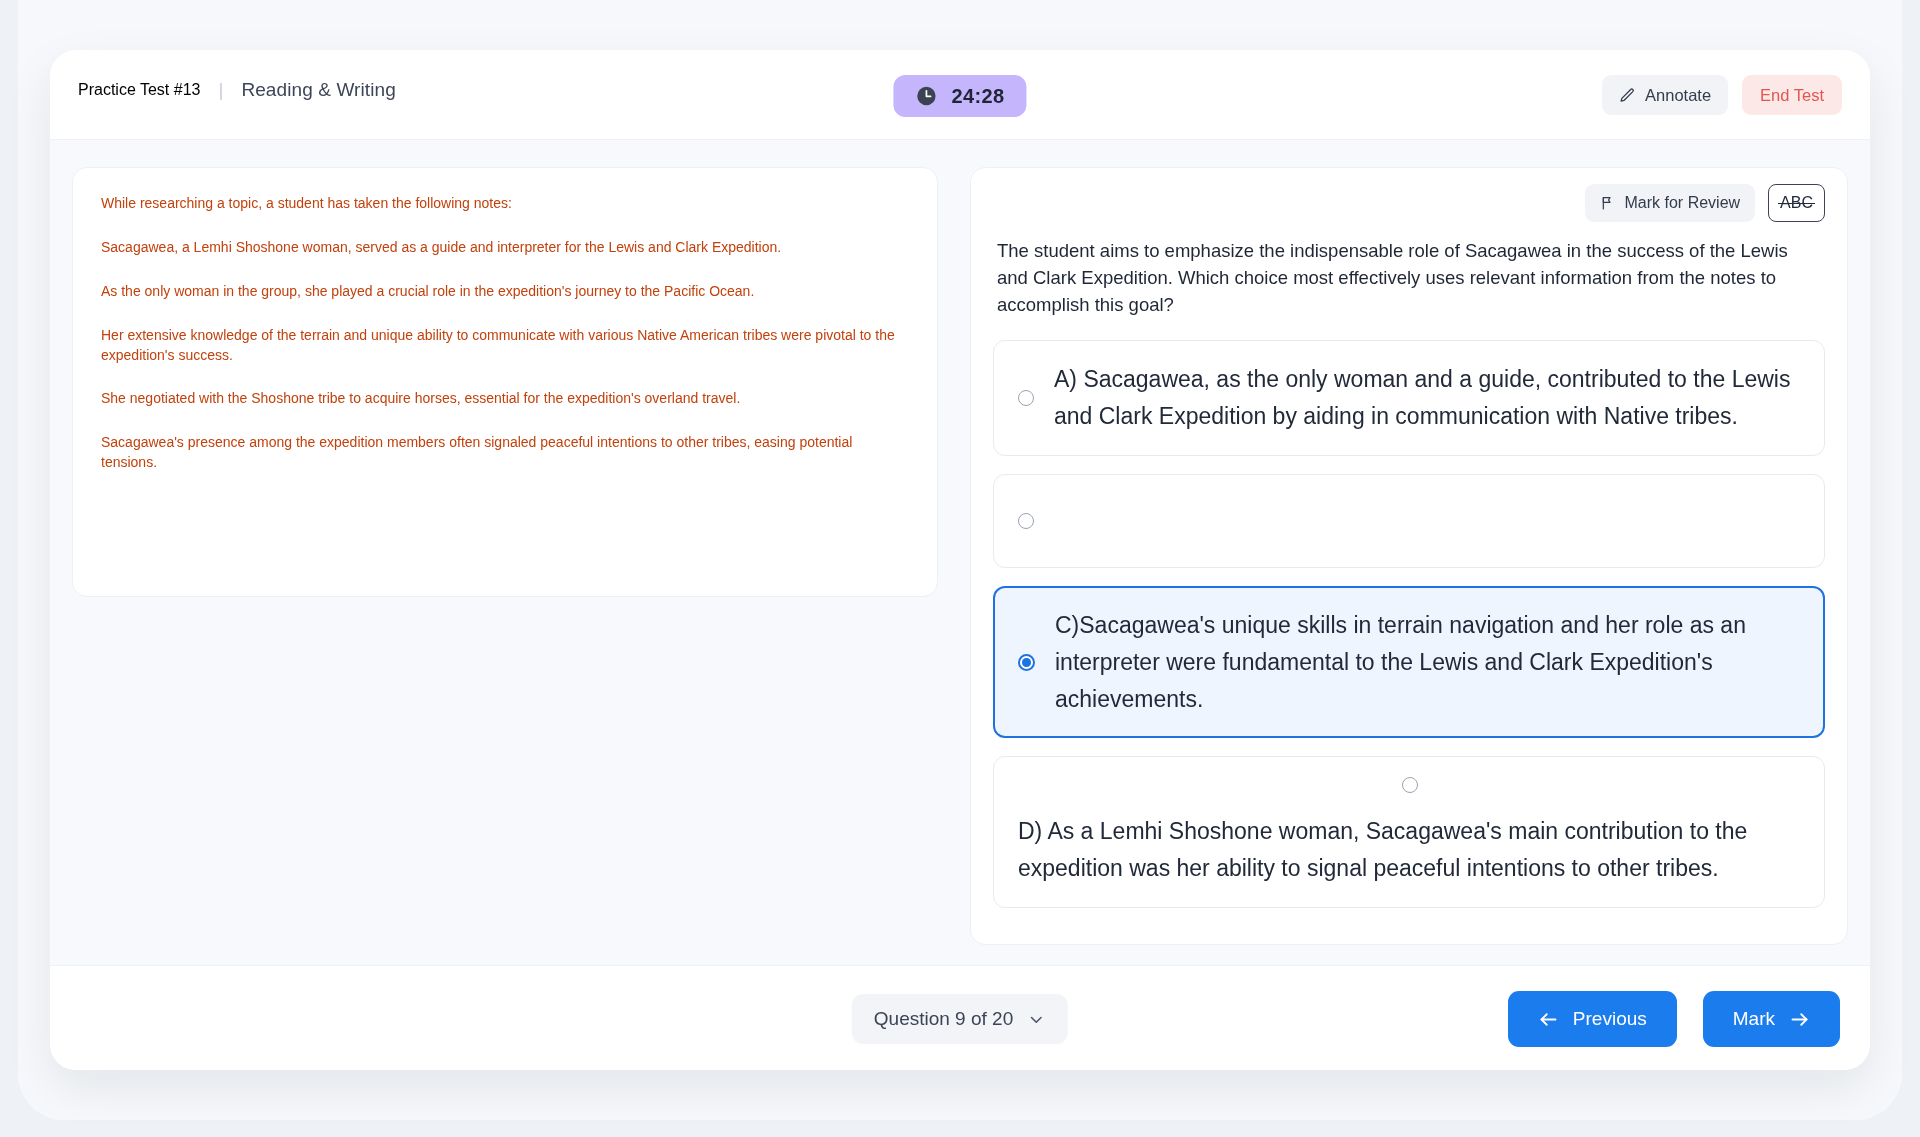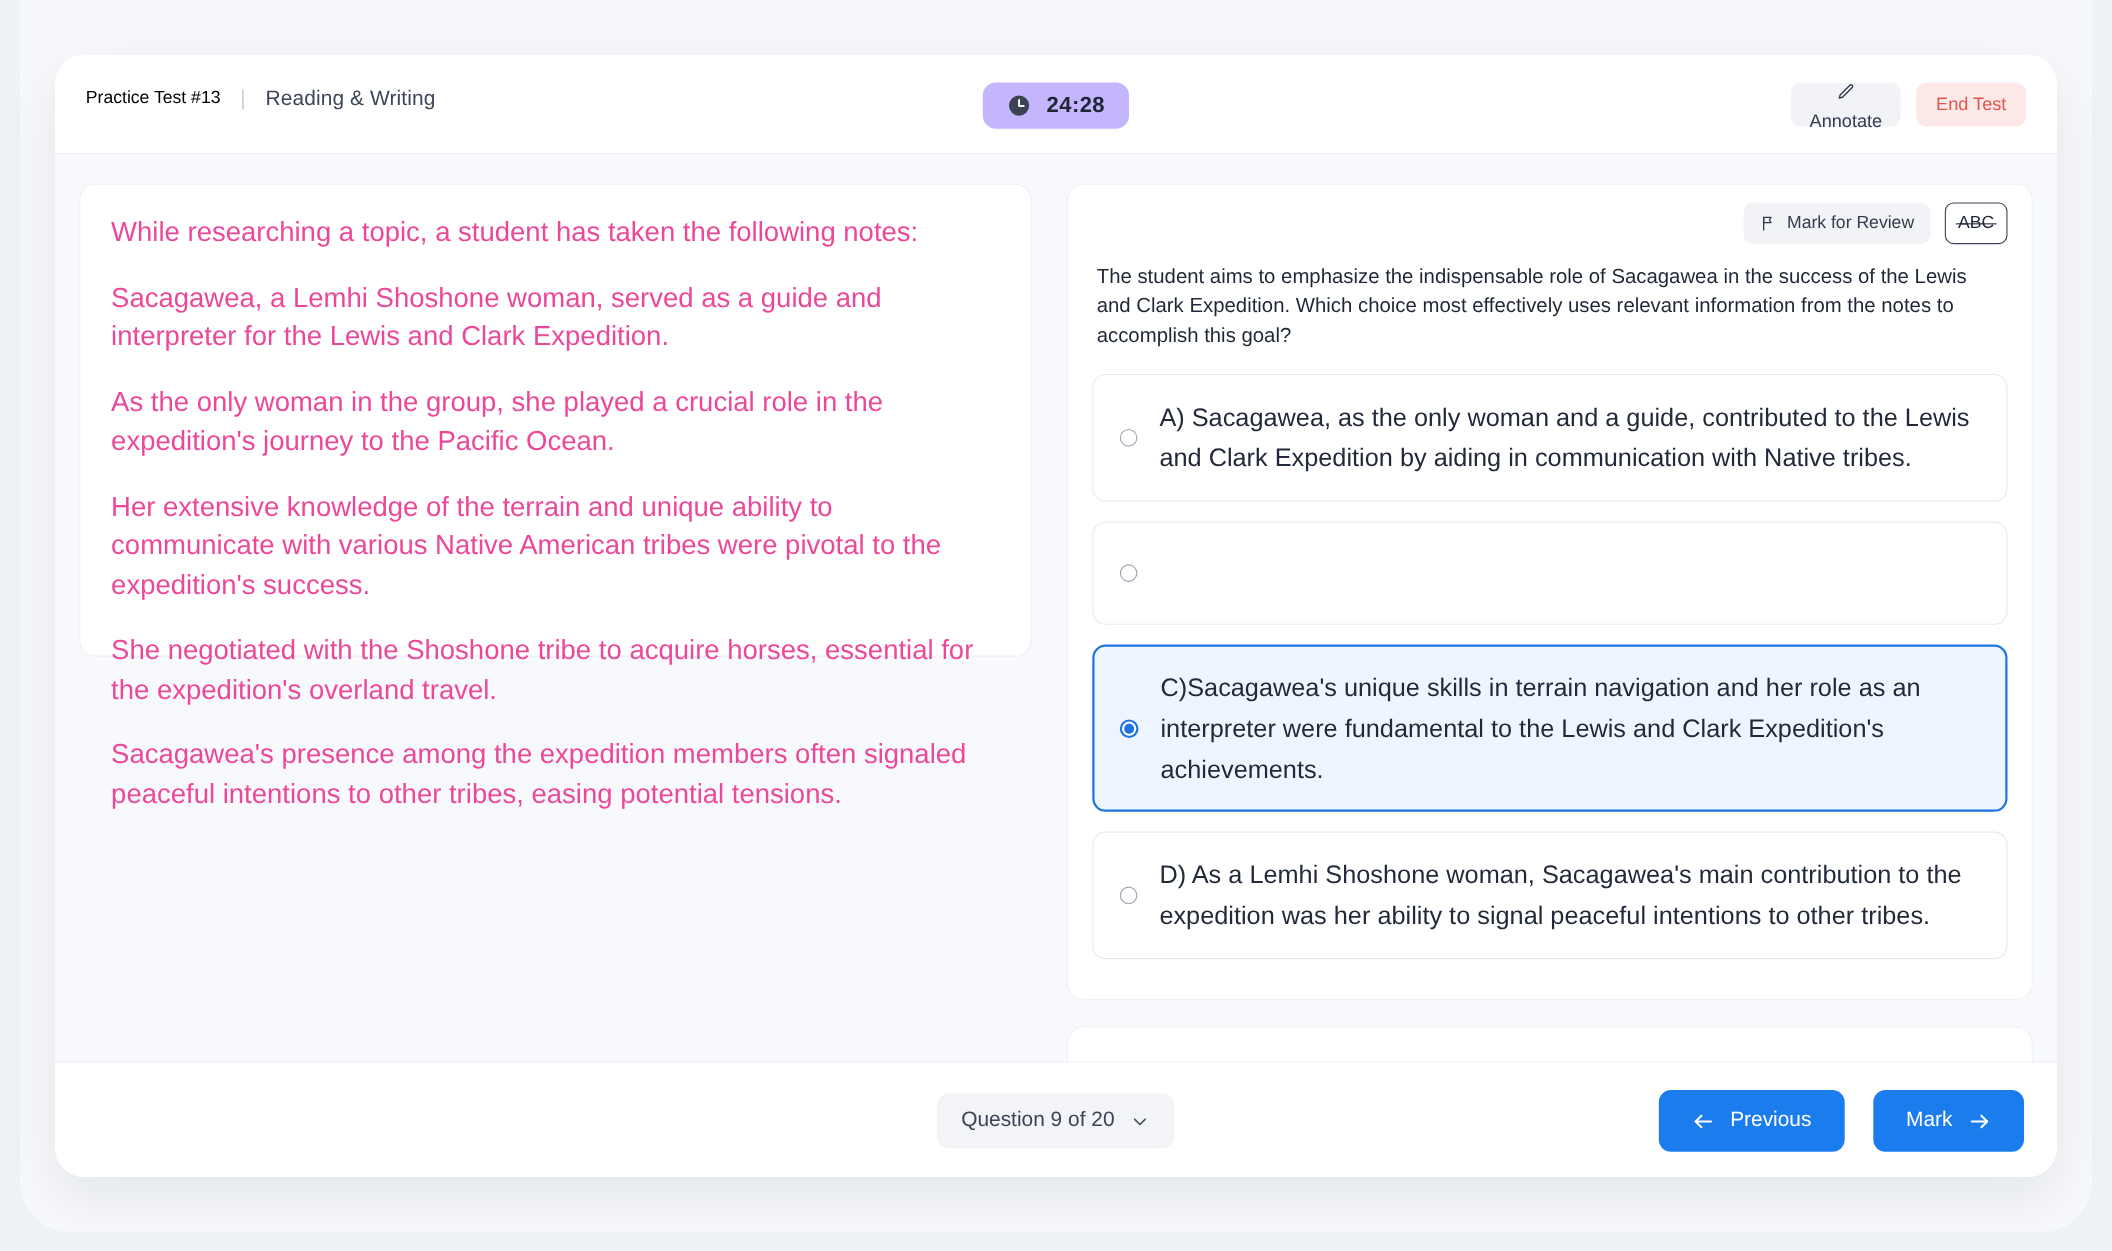--- a/index.html
+++ b/index.html
@@ -106,21 +106,20 @@
     background: #f1f3f7;
     border: none;
     border-radius: 9px;
     display: flex;
     align-items: center;
     gap: 9px;
     font-size: 16.5px;
     color: #333c4d;
     font-family: inherit;
     cursor: pointer;
-    flex-direction: column;
   }
   .btn-end-test {
     height: 40px;
     padding: 0 18px;
     background: #fde8e8;
     border: none;
     border-radius: 9px;
     font-size: 16.5px;
     color: #e2564f;
     font-family: inherit;
@@ -143,23 +142,23 @@
   .notes-card {
     width: 866px;
     height: 430px;
     background: #ffffff;
     border: 1px solid #edf0f4;
     border-radius: 15px;
     padding: 26px 28px 20px 28px;
     flex: none;
   }
   .notes-card p {
-    font-size: 25px;
+    font-size: 14px;
     line-height: 1.42;
-    color: #ec4899;
+    color: #c2410c;
     margin-bottom: 24px;
   }
   .notes-card p:last-child { margin-bottom: 0; }
 
   
   .q-col {
     flex: 1;
     position: relative;
   }
 
@@ -225,21 +224,21 @@
     align-items: center;
     gap: 20px;
     border: 1.3px solid #e6eaf0;
     border-radius: 12px;
     padding: 20px 22px 20px 24px;
     margin-bottom: 18px;
     background: #ffffff;
     cursor: pointer;
     min-height: 94px;
   }
-  .choice:last-child { margin-bottom: 10px; }
+  .choice:last-child { margin-bottom: 10px; flex-direction: column; }
   .choice.selected {
     border: 2px solid #1f73e0;
     background: #eef5ff;
     padding: 19px 21px 19px 23px;
   }
 
   .radio {
     width: 16px; height: 16px;
     border: 1.4px solid #9aa3b2;
     border-radius: 50%;

